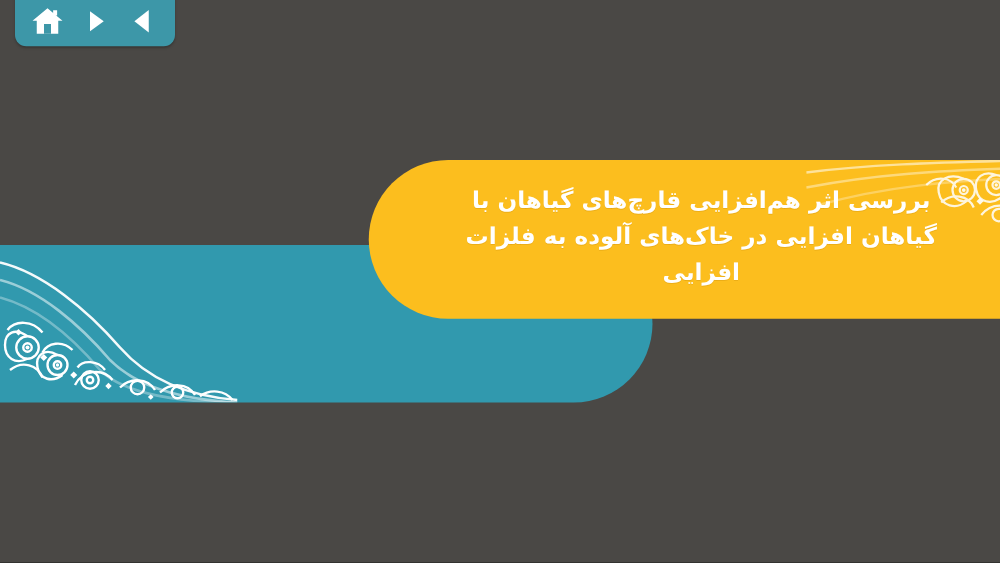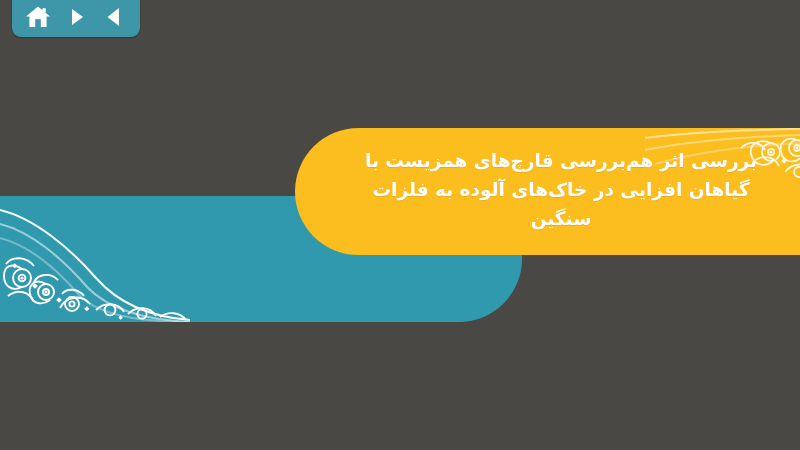--- a/index.html
+++ b/index.html
@@ -218,19 +218,19 @@
         <rect x="161" y="28" width="3.6" height="3.6" transform="rotate(45 162.8 29.8)"></rect>
         <rect x="165" y="50" width="3.4" height="3.4" transform="rotate(45 166.7 51.7)"></rect>
         <rect x="168" y="78" width="3.2" height="3.2" transform="rotate(45 169.6 79.6)"></rect>
         <circle cx="126" cy="24" r="1.5"></circle>
         <circle cx="152" cy="20" r="1.4"></circle>
         <circle cx="174" cy="16" r="1.2"></circle>
       </g>
     </svg>
 
     <div id="title">
-      <div class="title-line">بررسی اثر هم‌بررسی قارچ‌های همزیست با</div>
+      <div class="title-line">بررسی اثر هم‌افزایی قارچ‌های گیاهان با</div>
       <div class="title-line">گیاهان افزایی در خاک‌های آلوده به فلزات</div>
-      <div class="title-line">سنگین</div>
+      <div class="title-line">افزایی</div>
     </div>
   </div>
 
 </div>
 
 </body></html>

